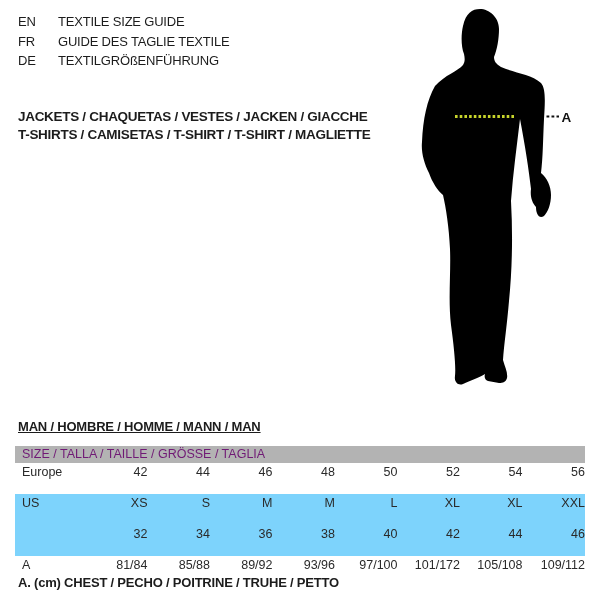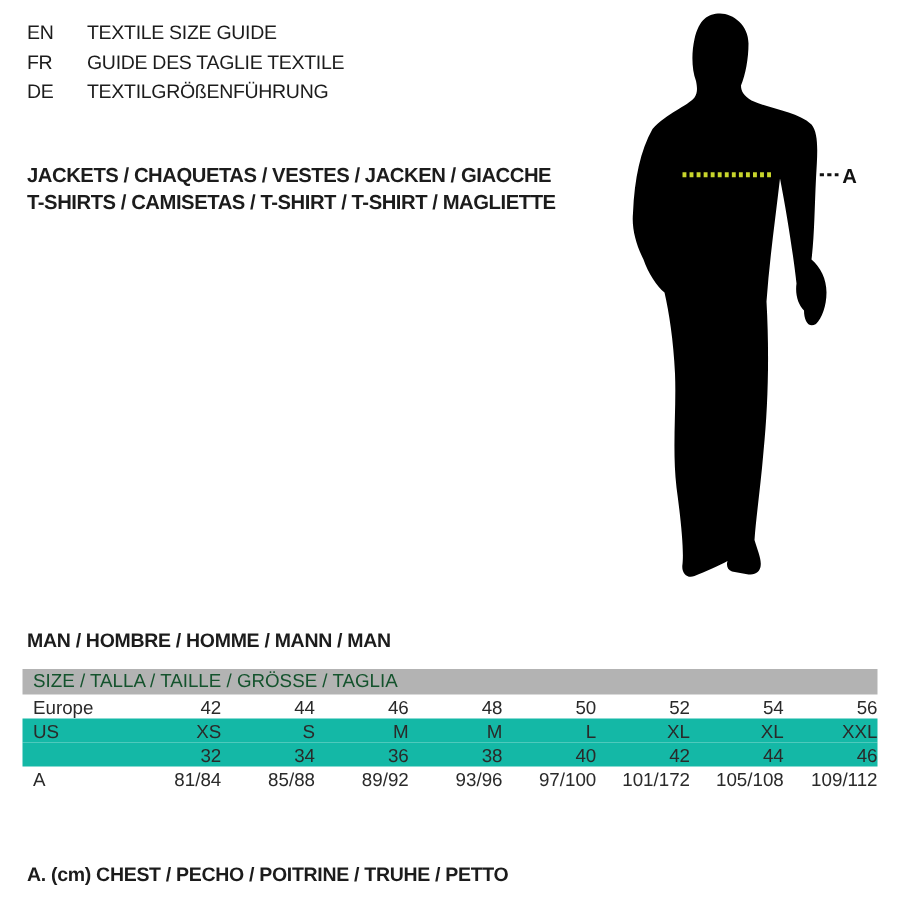--- a/index.html
+++ b/index.html
@@ -18,27 +18,27 @@
 
   
   .categories { position: absolute; left: 18px; top: 108px; }
   .categories div { font-size: 13.5px; font-weight: 700; line-height: 17.8px; letter-spacing: -0.3px; white-space: nowrap; }
 
   
   .figure { position: absolute; left: 410px; top: 5px; width: 165px; height: 385px; }
   .figure text { font-family: "Liberation Sans", sans-serif; font-size: 13.5px; font-weight: 700; }
 
   
-  .section-title { position: absolute; left: 18px; top: 419px; font-size: 13px; font-weight: 700; letter-spacing: -0.2px; }
+  .section-title { position: absolute; left: 18px; top: 419px; font-size: 13px; font-weight: 700; letter-spacing: -0.2px; text-decoration: underline; }
 
   
   .size-table { position: absolute; left: 15px; top: 446px; width: 570px; font-size: 12.5px; color: #2a2a2a; }
-  .thead { height: 17px; line-height: 17px; background: #b3b3b3; padding-left: 7px; color: #14532d; }
-  .trow { display: grid; grid-template-columns: 70px repeat(8, 1fr); height: 16px; line-height: 18.5px; }
-  .trow.shaded { background: #14b8a6; }
+  .thead { height: 17px; line-height: 17px; background: #b3b3b3; padding-left: 7px; color: #701a75; }
+  .trow { display: grid; grid-template-columns: 70px repeat(8, 1fr); height: 31px; line-height: 18.5px; }
+  .trow.shaded { background: #7dd3fc; }
   .tlabel { padding-left: 7px; text-align: left; }
   .tcell { text-align: right; }
 
   
   .footnote { position: absolute; left: 18px; top: 547px; font-size: 13px; font-weight: 700; letter-spacing: -0.2px; margin-top: 28px; }
 </style>
 </head>
 <body>
 
 <div class="lang-list">

